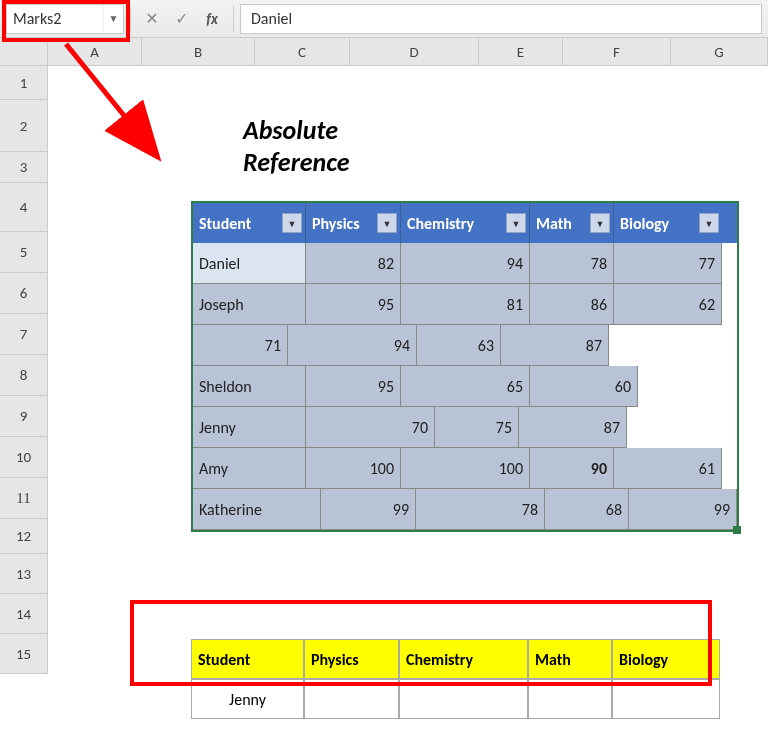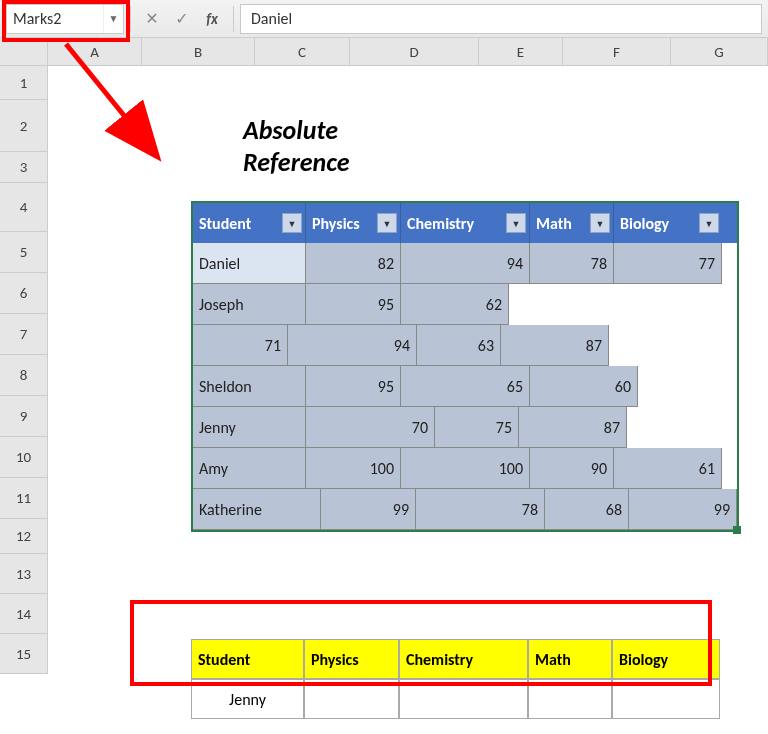--- a/index.html
+++ b/index.html
@@ -103,21 +103,21 @@
       <div class="row-h" style="height: 34px;">1</div>
       <div class="row-h" style="height: 52px;">2</div>
       <div class="row-h" style="height: 31px;">3</div>
       <div class="row-h" style="height: 49px;">4</div>
       <div class="row-h" style="height: 41px;">5</div>
       <div class="row-h" style="height: 41px;">6</div>
       <div class="row-h" style="height: 41px;">7</div>
       <div class="row-h" style="height: 41px;">8</div>
       <div class="row-h" style="height: 41px;">9</div>
       <div class="row-h" style="height: 41px;">10</div>
-      <div class="row-h" style="height: 41px;">11</div>
+      <div class="row-h" style="height: 41px; font-family: Liberation Serif, serif;">11</div>
       <div class="row-h" style="height: 35px;">12</div>
       <div class="row-h" style="height: 40px;">13</div>
       <div class="row-h" style="height: 40px;">14</div>
       <div class="row-h" style="height: 40px;">15</div>
     </div>
   <div class="cells">
 
     <div class="title">Absolute Reference</div>
 
     <div class="data-table">
@@ -147,20 +147,22 @@
           <div class="dt-row">
             <div class="dt-cell active" style="width: 113px;">Daniel</div>
             <div class="dt-cell num" style="width: 95px; padding-left: 38px;">82</div>
             <div class="dt-cell num" style="width: 129px;">94</div>
             <div class="dt-cell num" style="width: 84px;">78</div>
             <div class="dt-cell num" style="width: 108px;">77</div>
           </div>
           <div class="dt-row">
             <div class="dt-cell" style="width: 113px;">Joseph</div>
             <div class="dt-cell num" style="width: 95px;">95</div>
+            <div class="dt-cell num" style="width: 129px;">81</div>
+            <div class="dt-cell num" style="width: 84px;">86</div>
             <div class="dt-cell num" style="width: 108px;">62</div>
           </div>
           <div class="dt-row">
             <div class="dt-cell num" style="width: 95px;">71</div>
             <div class="dt-cell num" style="width: 129px;">94</div>
             <div class="dt-cell num" style="width: 84px;">63</div>
             <div class="dt-cell num" style="width: 108px;">87</div>
           </div>
           <div class="dt-row">
             <div class="dt-cell" style="width: 113px;">Sheldon</div>
@@ -171,21 +173,21 @@
           <div class="dt-row">
             <div class="dt-cell" style="width: 113px;">Jenny</div>
             <div class="dt-cell num" style="width: 129px;">70</div>
             <div class="dt-cell num" style="width: 84px;">75</div>
             <div class="dt-cell num" style="width: 108px;">87</div>
           </div>
           <div class="dt-row">
             <div class="dt-cell" style="width: 113px;">Amy</div>
             <div class="dt-cell num" style="width: 95px;">100</div>
             <div class="dt-cell num" style="width: 129px;">100</div>
-            <div class="dt-cell num" style="width: 84px;">90</div>
+            <div class="dt-cell num" style="width: 84px; font-weight: bold;">90</div>
             <div class="dt-cell num" style="width: 108px;">61</div>
           </div>
           <div class="dt-row">
             <div class="dt-cell" style="width: 128px;">Katherine</div>
             <div class="dt-cell num" style="width: 95px;">99</div>
             <div class="dt-cell num" style="width: 129px;">78</div>
             <div class="dt-cell num" style="width: 84px;">68</div>
             <div class="dt-cell num" style="width: 108px;">99</div>
           </div>
         </div>

